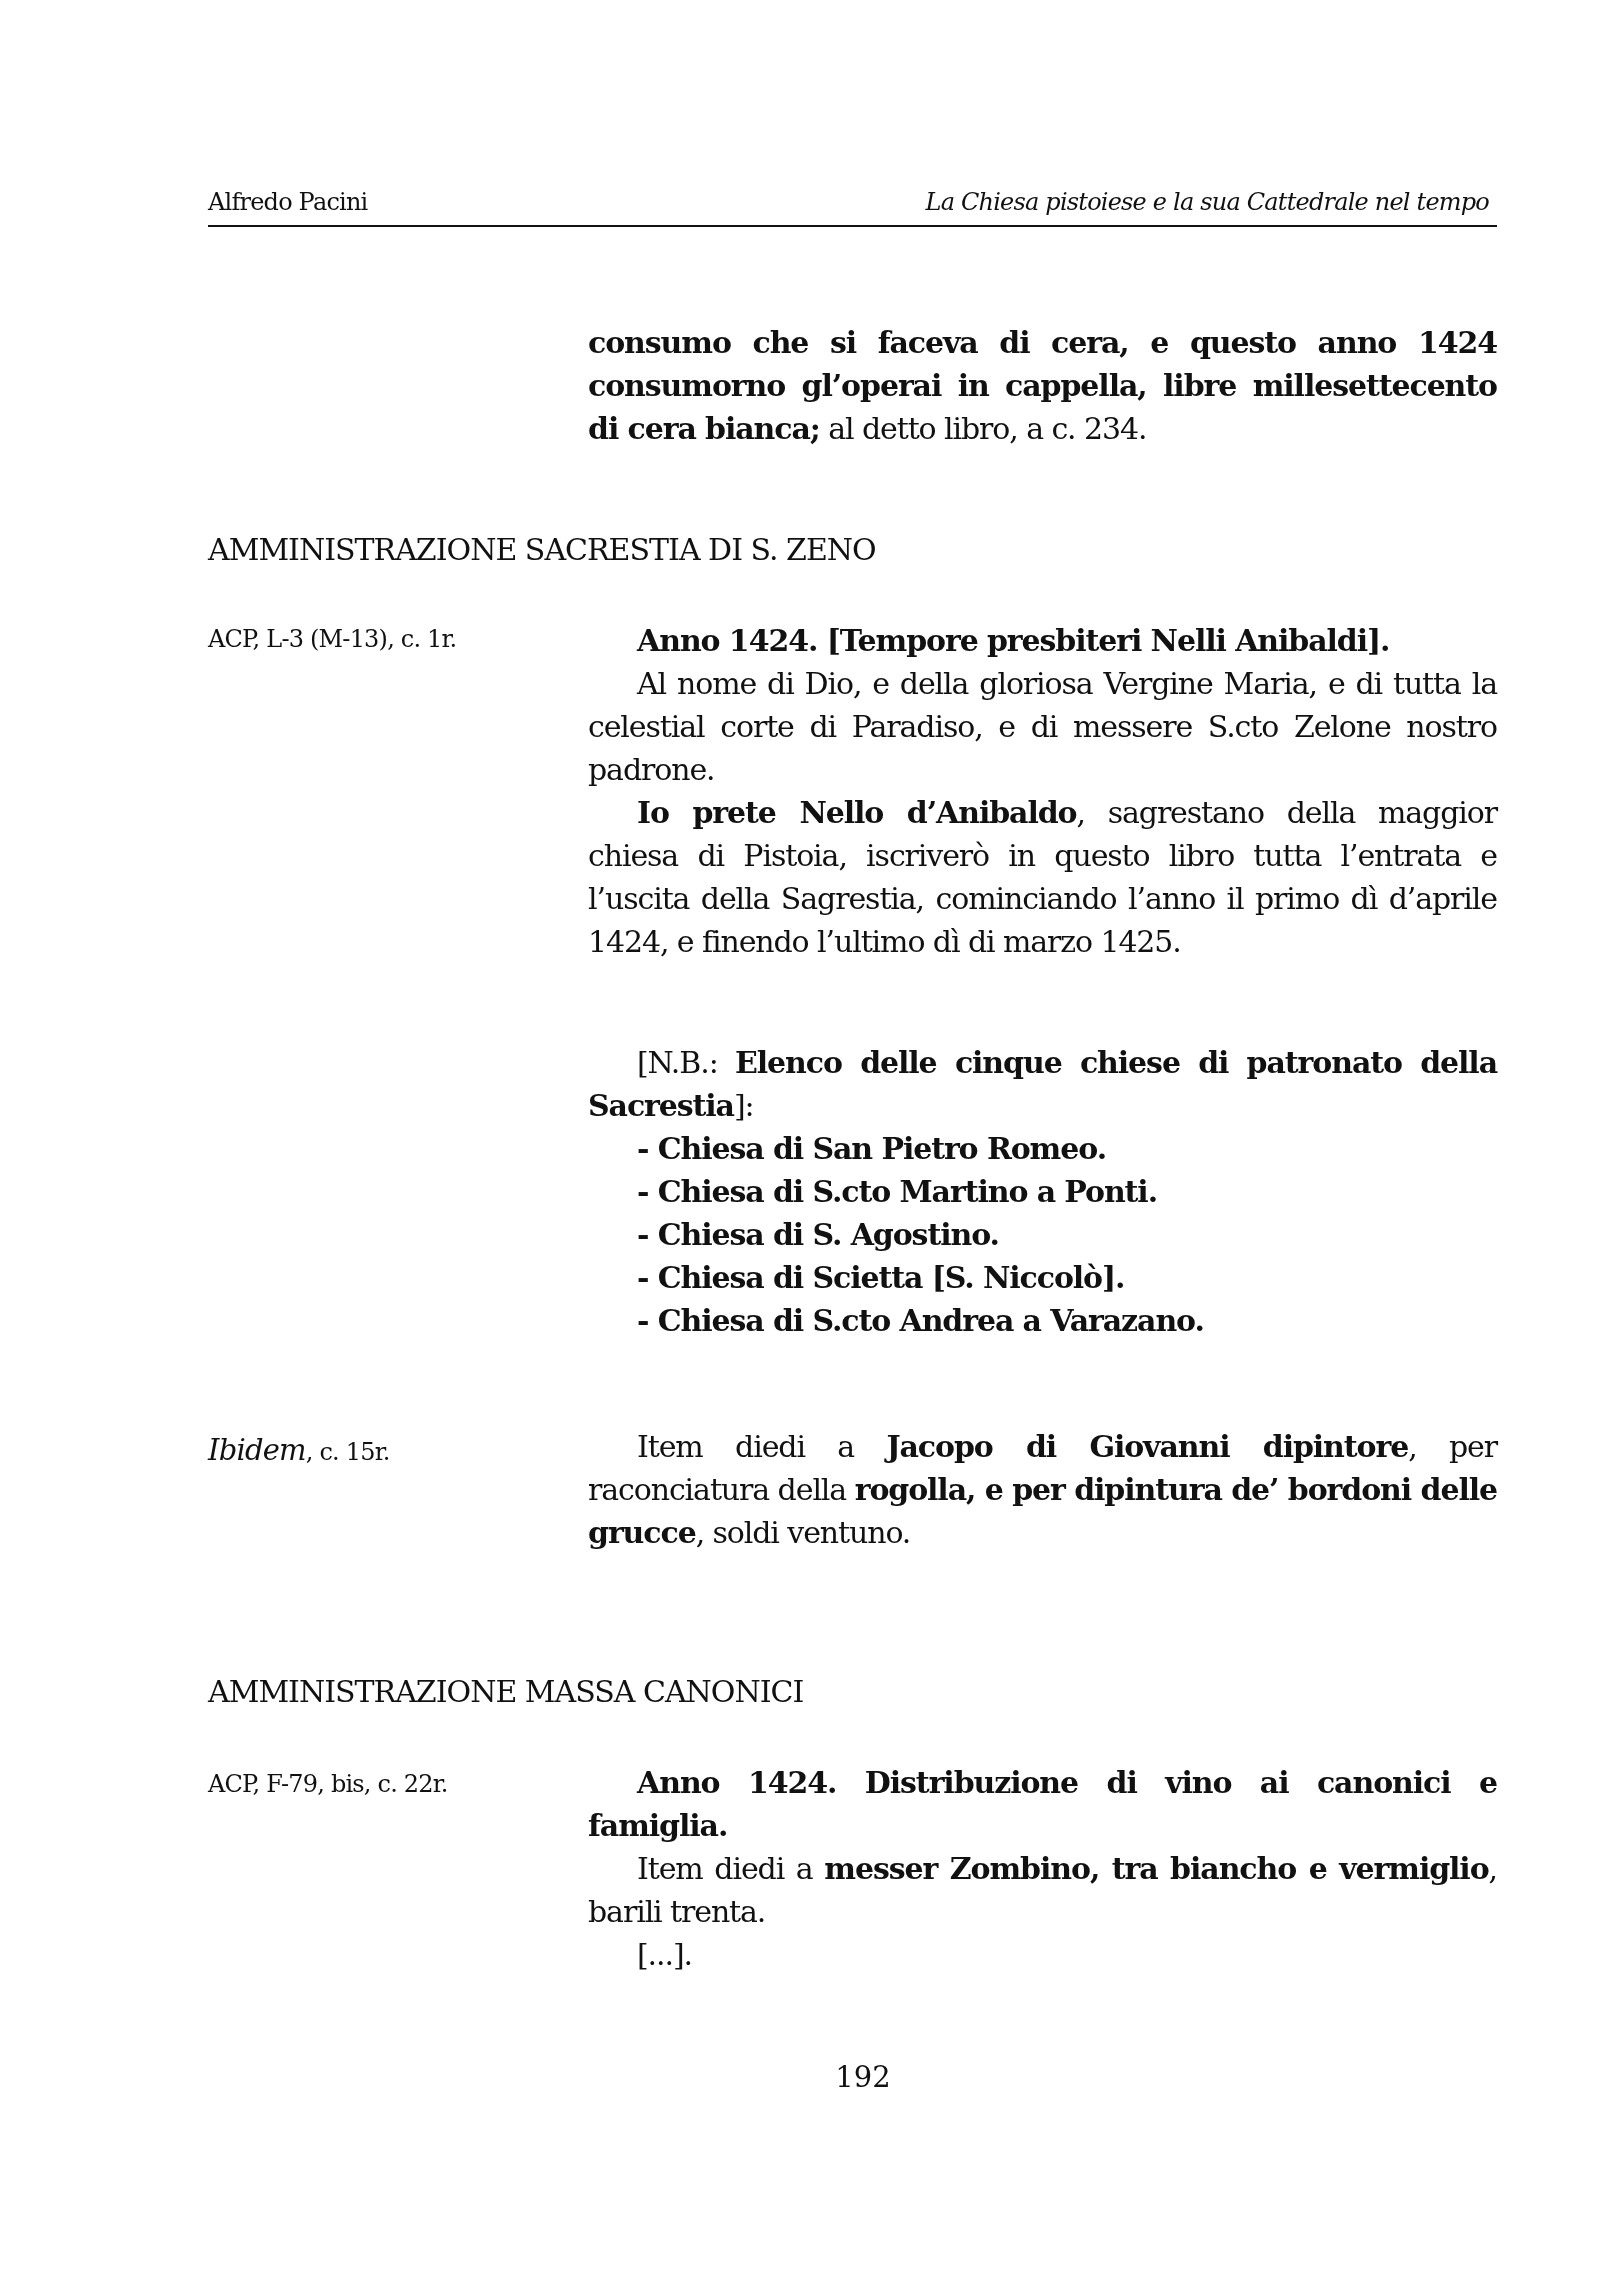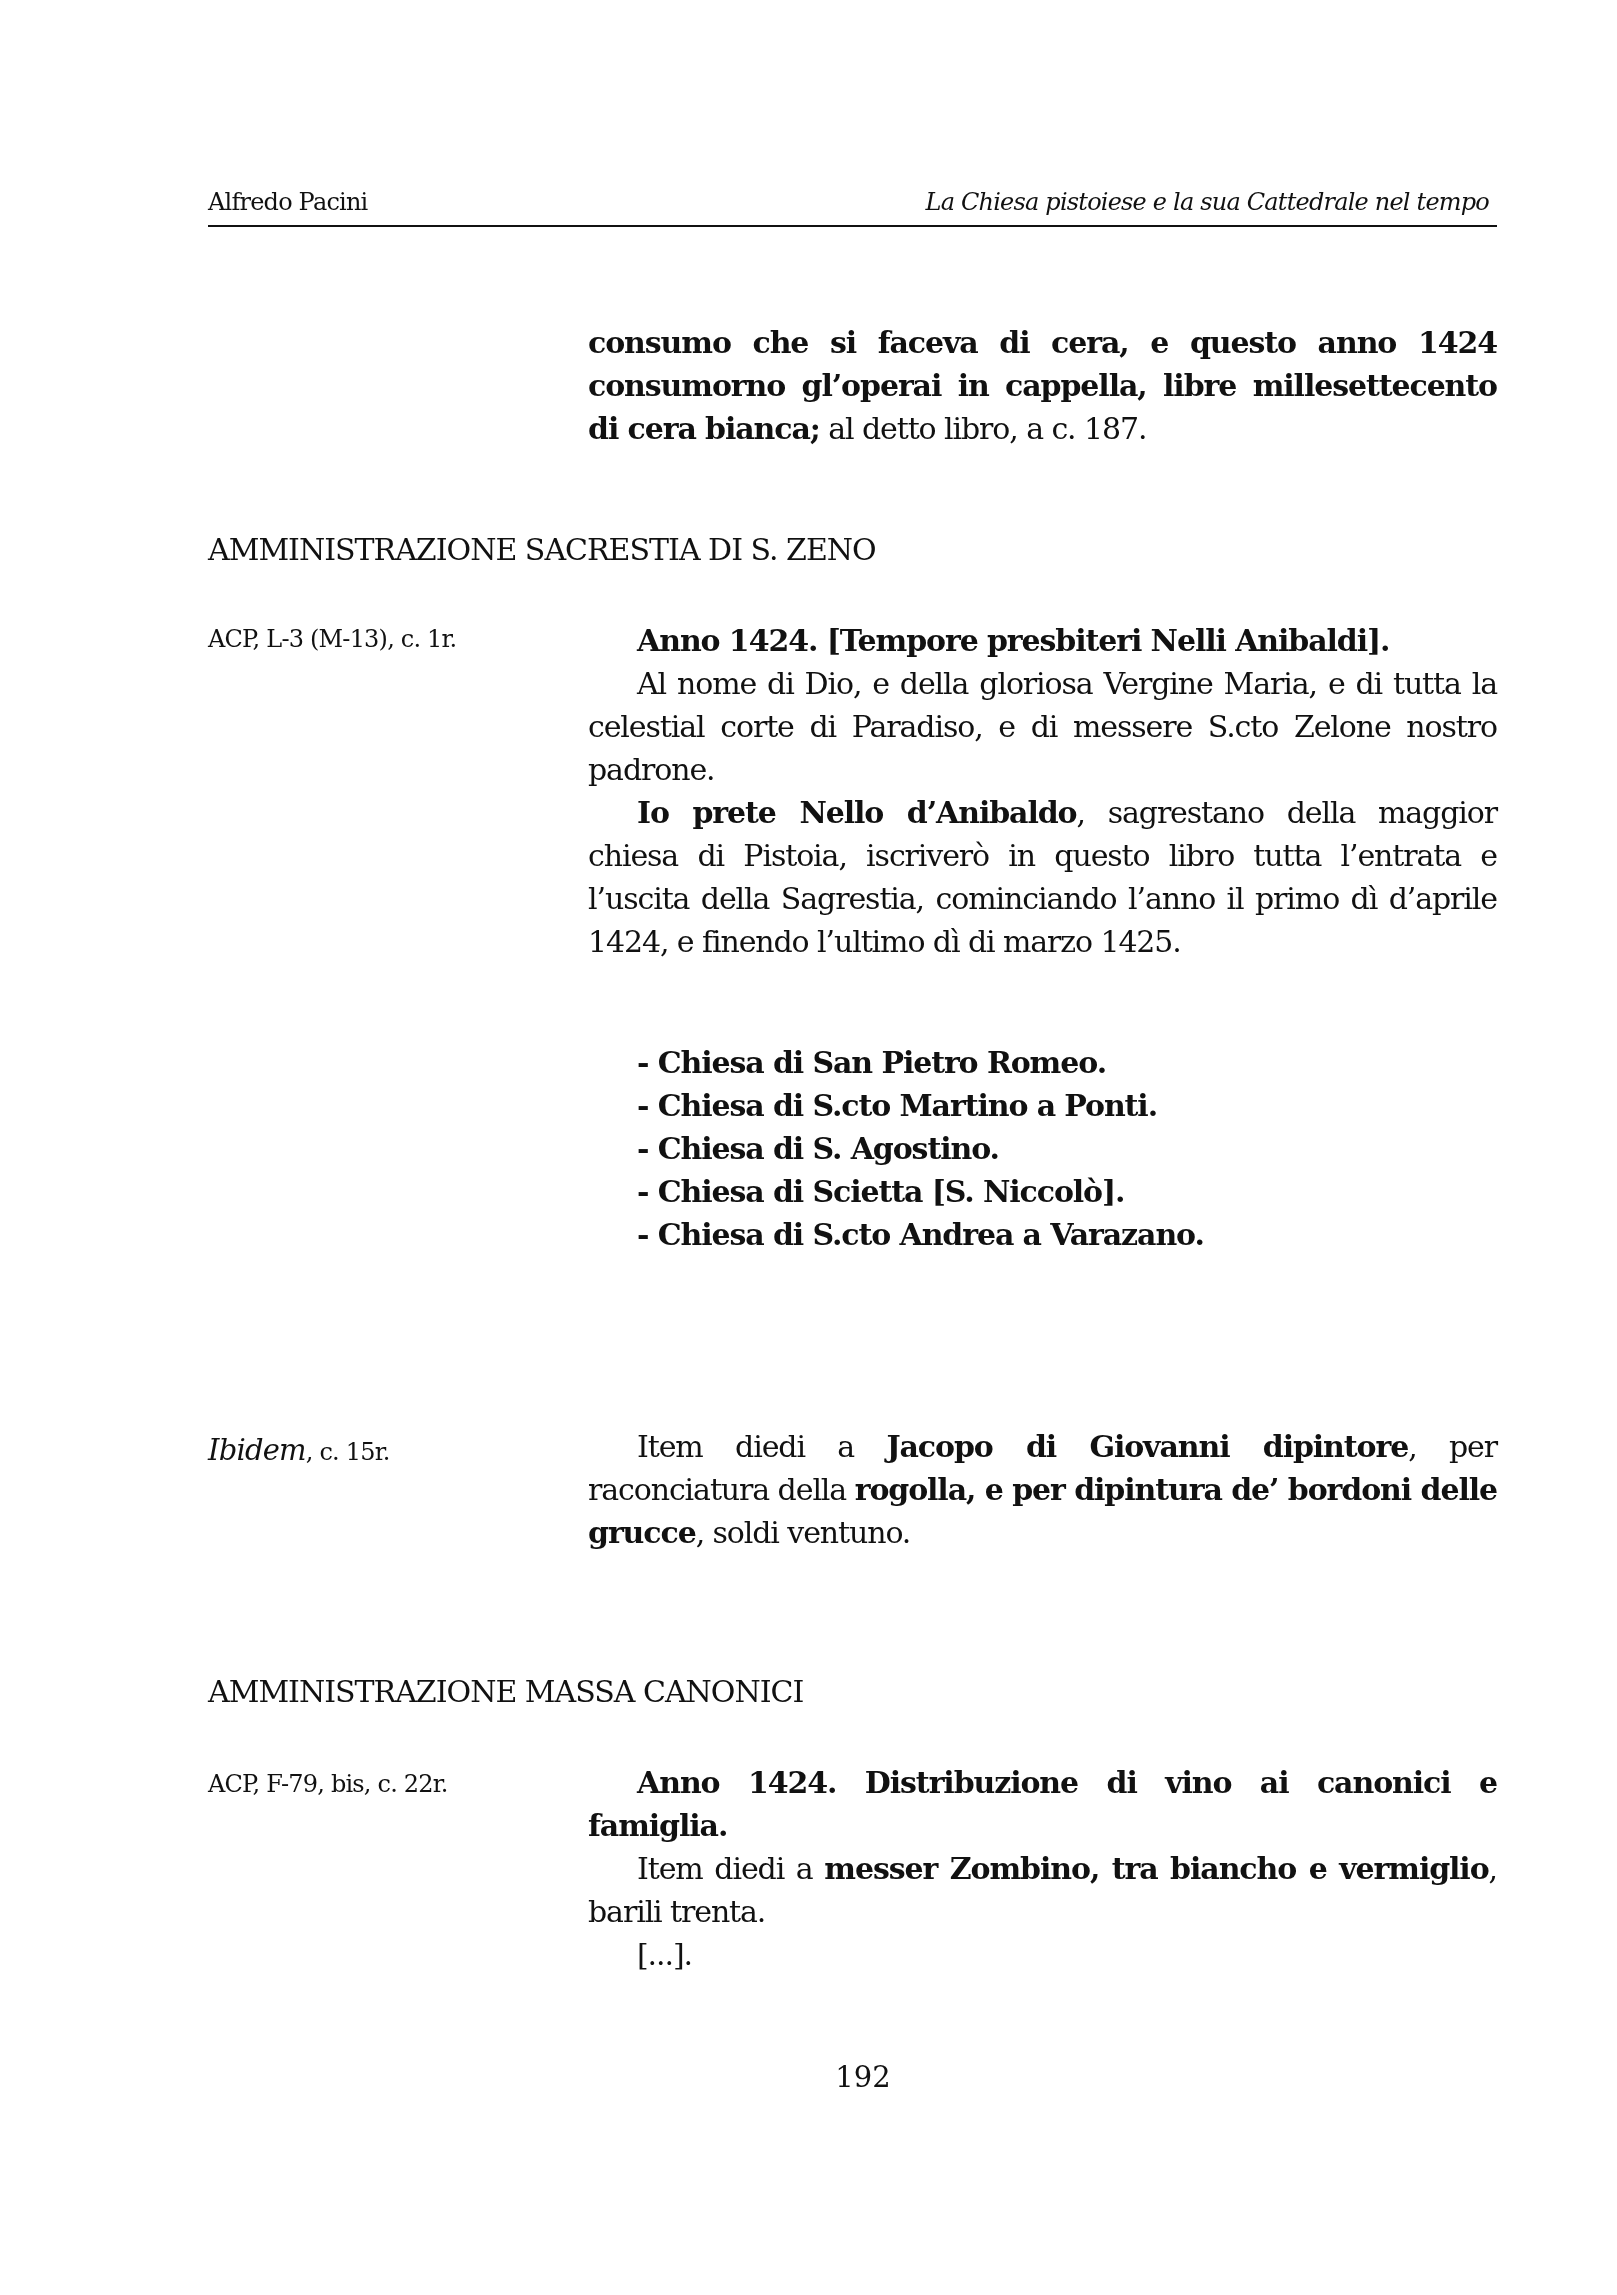--- a/index.html
+++ b/index.html
@@ -50,33 +50,34 @@
 <body>
 
 <div class="page">
 
   <div class="run-header">
     <span class="author">Alfredo Pacini</span>
     <span class="title">La Chiesa pistoiese e la sua Cattedrale nel tempo</span>
   </div>
 
   <div class="body" style="top:321px;">
-    <p><span class="b">consumo che si faceva di cera, e questo anno 1424 consumorno gl’operai in cappella, libre millesettecento di cera bianca;</span><span> al detto libro, a c. 187.</span></p>
+    <p><span class="b">consumo che si faceva di cera, e questo anno 1424 consumorno gl’operai in cappella, libre millesettecento di cera bianca;</span><span> al detto libro, a c. 234.</span></p>
   </div>
 
   <div class="section-head" style="top:532px;">AMMINISTRAZIONE SACRESTIA DI S. ZENO</div>
 
   <div class="ref" style="top:625px;">ACP, L-3 (M-13), c. 1r.</div>
   <div class="body" style="top:619px;">
     <p class="indent b">Anno 1424. [Tempore presbiteri Nelli Anibaldi].</p>
     <p class="indent">Al nome di Dio, e della gloriosa Vergine Maria, e di tutta la celestial corte di Paradiso, e di messere S.cto Zelone nostro padrone.</p>
     <p class="indent"><span class="b">Io prete Nello d’Anibaldo</span><span>, sagrestano della maggior chiesa di Pistoia, iscriverò in questo libro tutta l’entrata e l’uscita della Sagrestia, cominciando l’anno il primo dì d’aprile 1424, e finendo l’ultimo dì di marzo 1425.</span></p>
   </div>
 
   <div class="body" style="top:1041px;">
+    <p class="indent"><span>[N.B.: </span><span class="b">Elenco delle cinque chiese di patronato della Sacrestia</span><span>]:</span></p>
     <ul class="list">
       <li>- Chiesa di San Pietro Romeo.</li>
       <li>- Chiesa di S.cto Martino a Ponti.</li>
       <li>- Chiesa di S. Agostino.</li>
       <li>- Chiesa di Scietta [S. Niccolò].</li>
       <li>- Chiesa di S.cto Andrea a Varazano.</li>
     </ul>
   </div>
 
   <div class="ref" style="top:1433px;">

